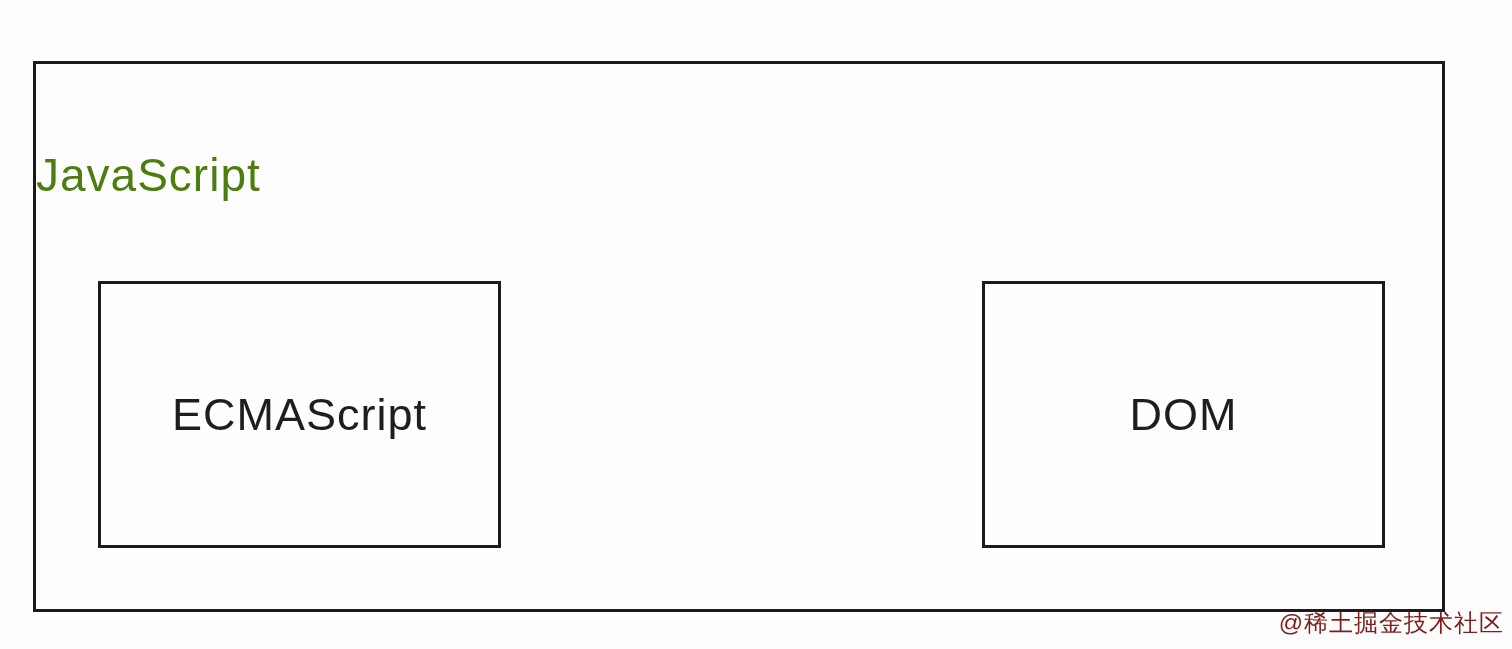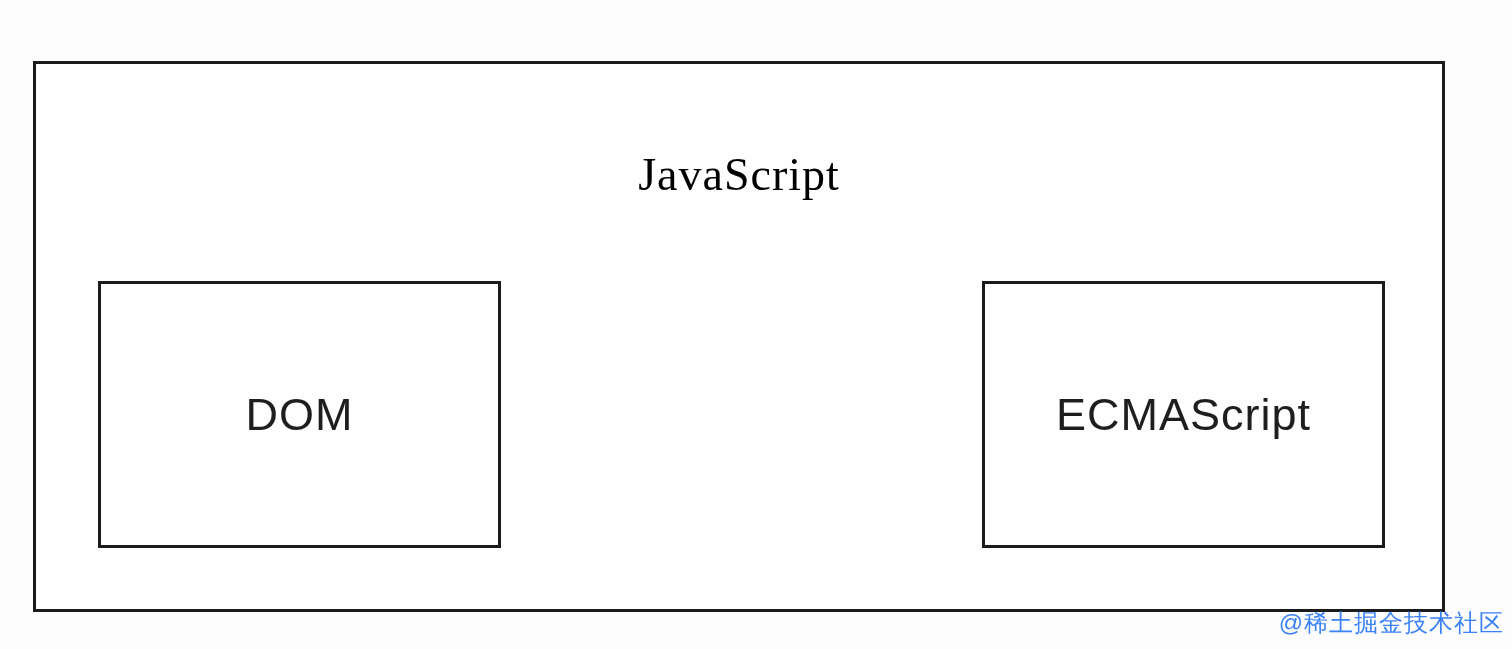--- a/index.html
+++ b/index.html
@@ -22,25 +22,23 @@
     height: 551px;
     border: 3px solid #1b1b1b;
     background: #fefefe;
     box-sizing: border-box;
   }
   .diagram-title {
     position: absolute;
     left: 0;
     right: 0;
     top: 84px;
-    text-align: center;
     font-size: 46px;
-    color: #000000;
+    color: #4d7c0f;
     letter-spacing: 1px;
-    font-family: Liberation Serif, serif;
   }
   .component-row {
     position: absolute;
     left: 62px;
     right: 57px;
     top: 217px;
     height: 267px;
     display: flex;
     justify-content: space-between;
   }
@@ -55,31 +53,31 @@
     justify-content: center;
     font-size: 45px;
     color: #1e1e1e;
     letter-spacing: 1px;
   }
   .watermark {
     position: absolute;
     right: 8px;
     bottom: 10px;
     font-size: 24px;
-    color: #3b82f6;
+    color: #7f1d1d;
     letter-spacing: 1px;
     white-space: nowrap;
     margin-left: 16px;
   }
 </style>
 </head>
 <body>
 
 <div class="diagram-outer">
   <div class="diagram-title">JavaScript</div>
 
   <div class="component-row">
+    <div class="component-box">ECMAScript</div>
     <div class="component-box">DOM</div>
-    <div class="component-box">ECMAScript</div>
   </div>
 </div>
 
 <div class="watermark">@稀土掘金技术社区</div>
 
 </body></html>

